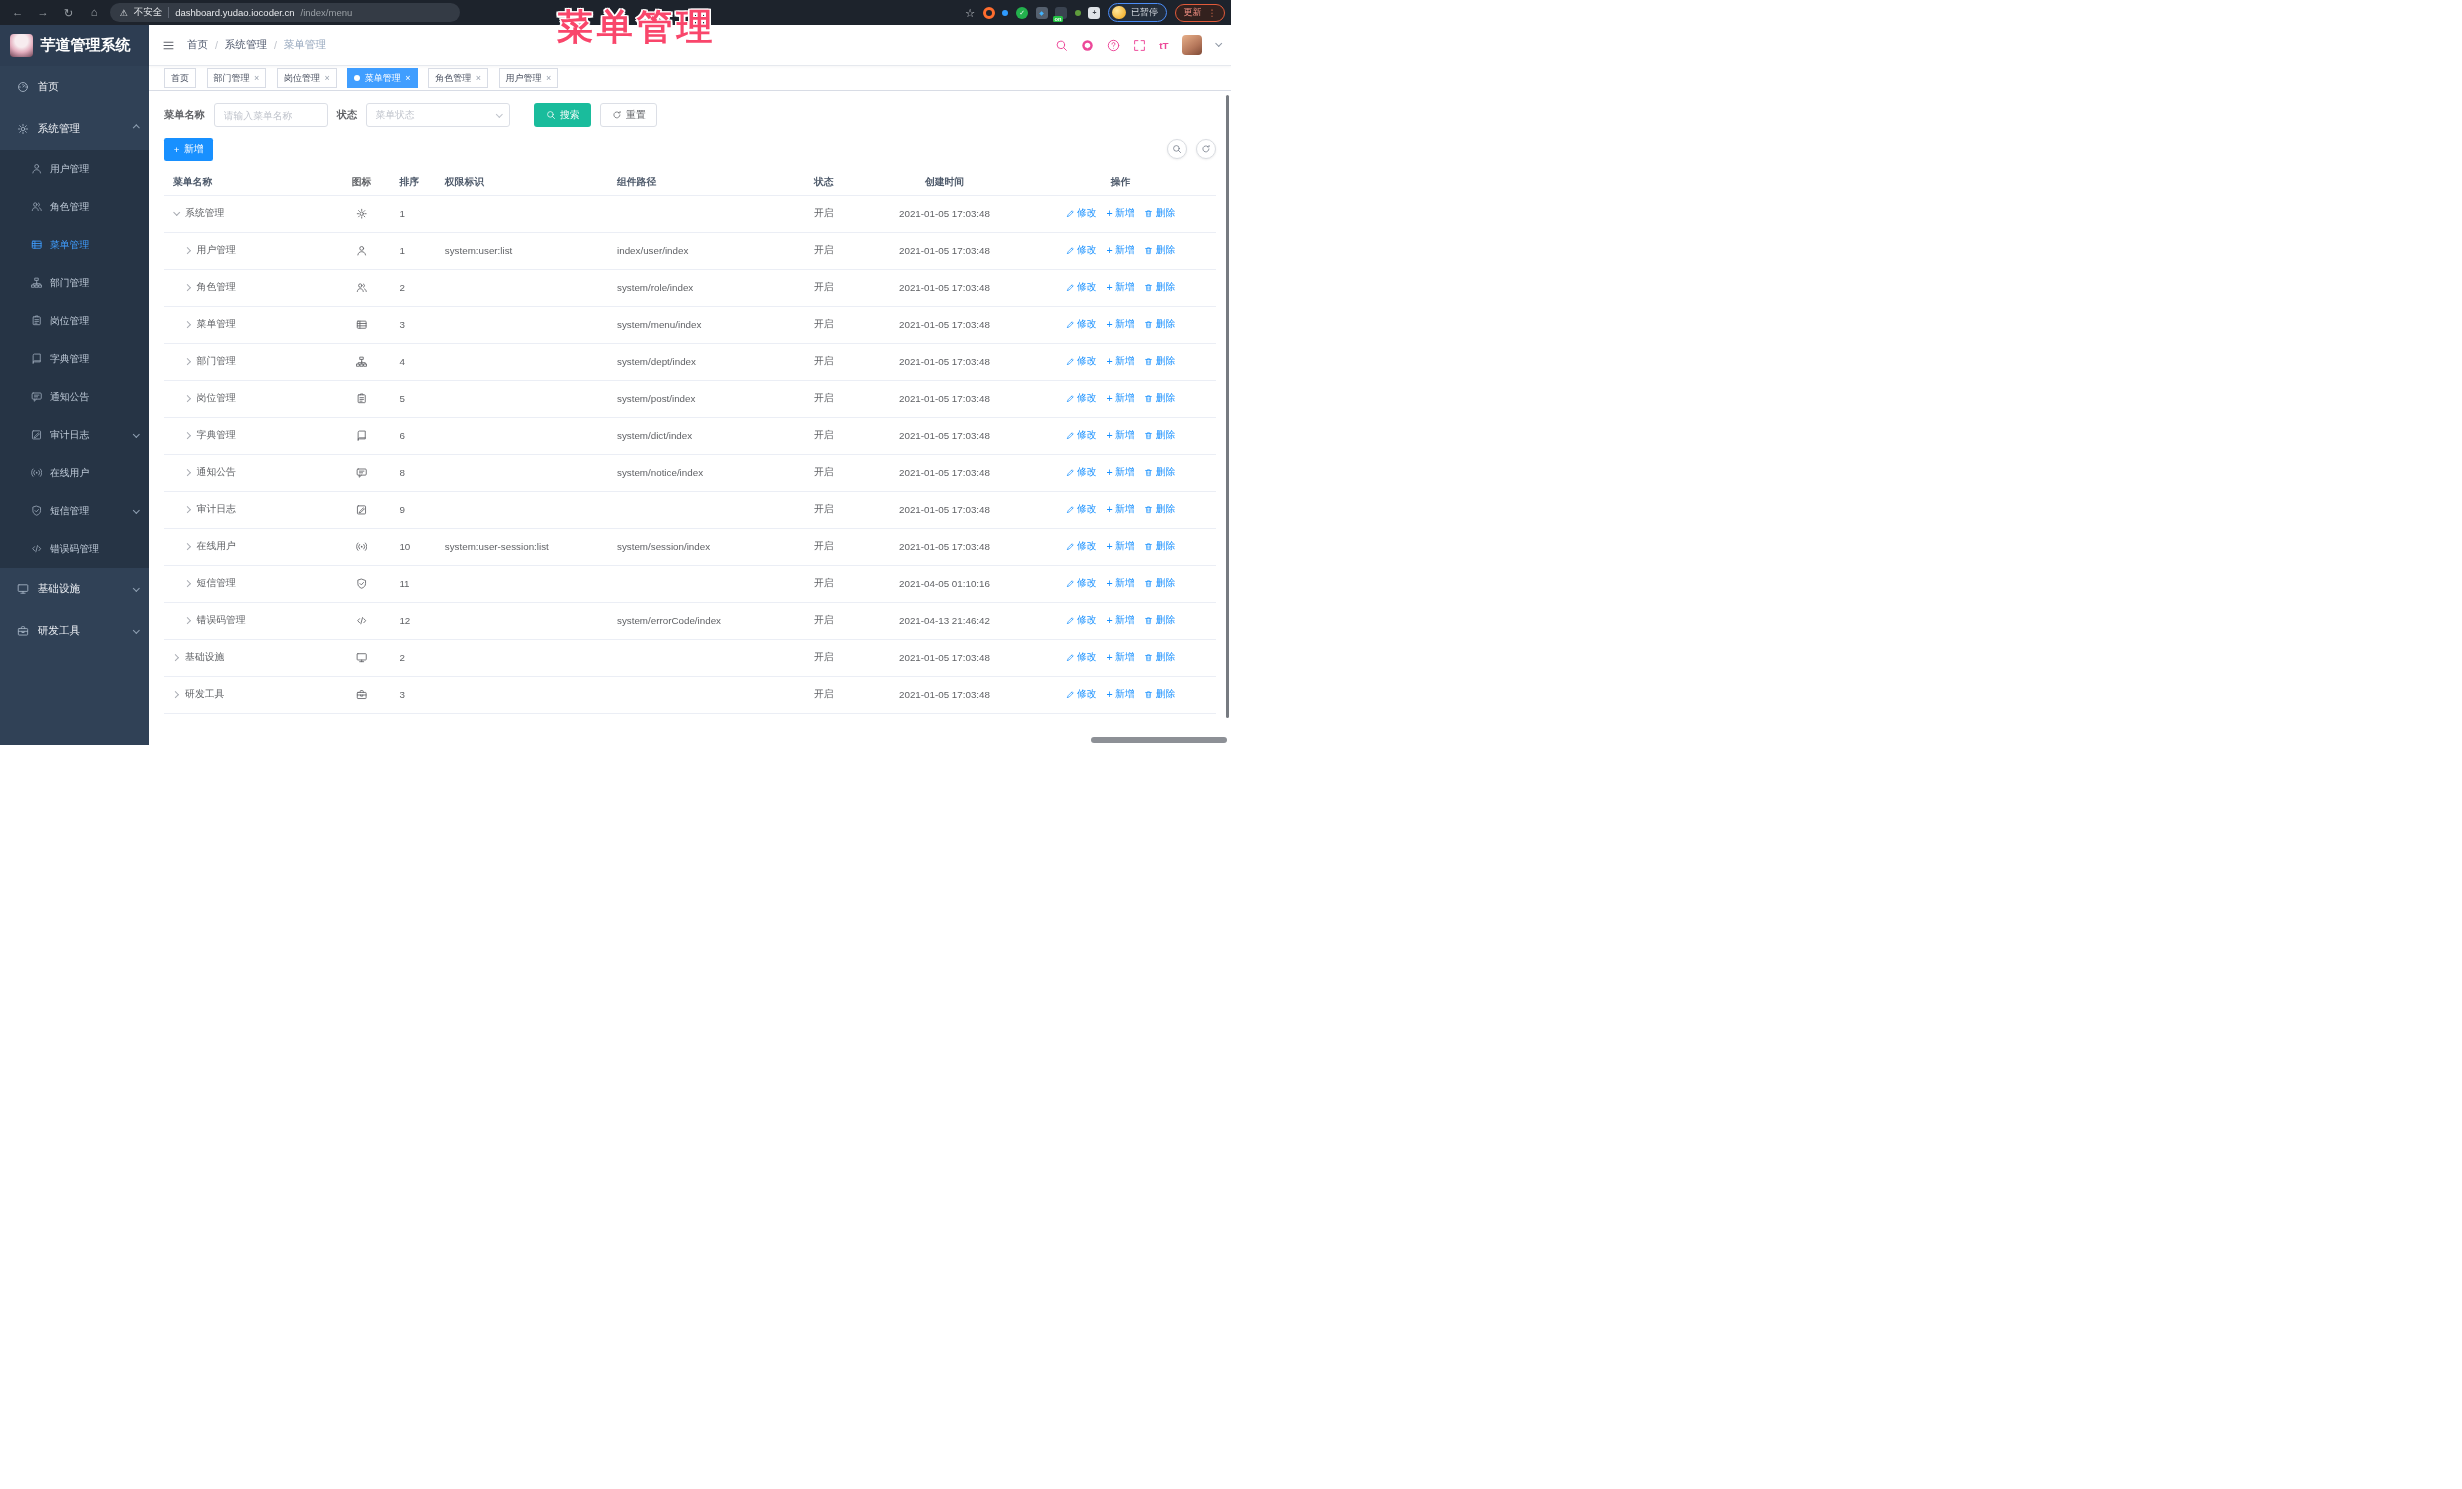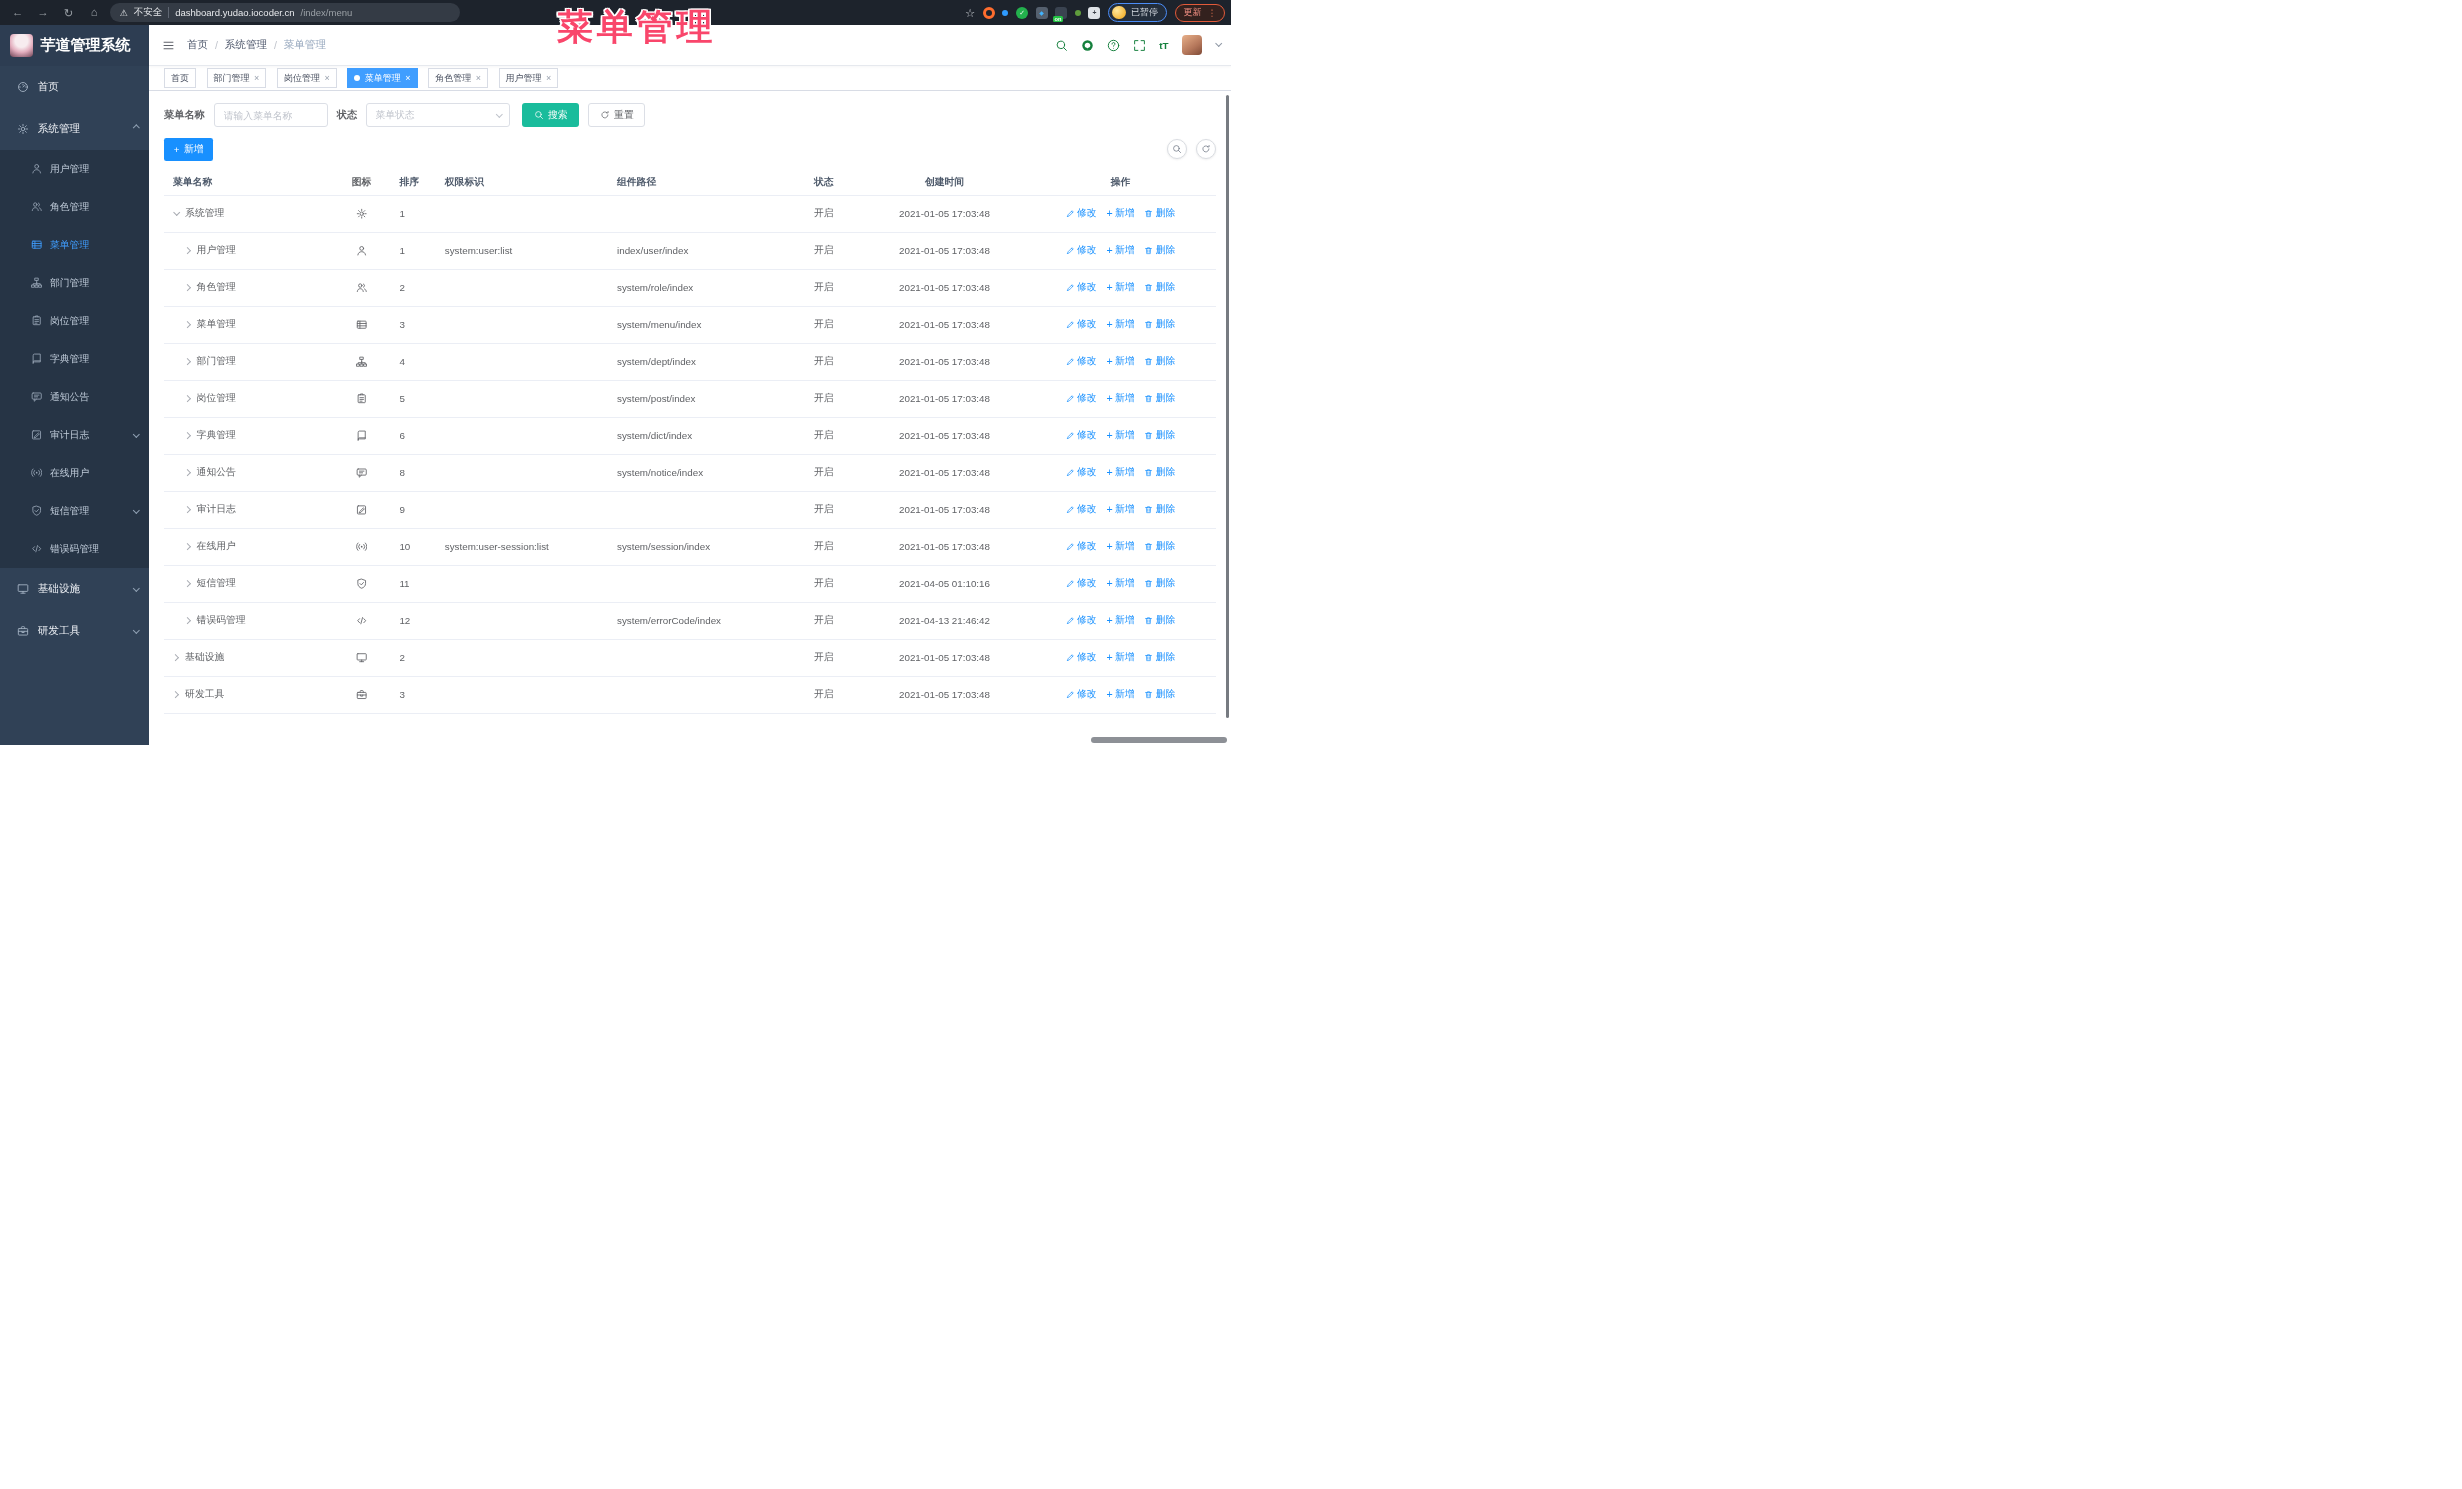--- a/index.html
+++ b/index.html
@@ -51,21 +51,21 @@
   .chv.right{transform:rotate(-45deg)}
   .s-top .chv,.s-item .chv{color:#8fa0b3;width:4.5px;height:4.5px}
 
   .main{flex:1;display:flex;flex-direction:column;background:#fff;min-width:0}
   .hdr{height:41px;border-bottom:0.8px solid #e6e9ee;display:flex;align-items:center;box-shadow:0 0.8px 3px rgba(0,21,41,.05)}
   .burger{margin-left:13px;color:#5a5e66;cursor:pointer;display:flex}
   .burger .ic{width:13px;height:13px}
   .crumbs{margin-left:12px;font-size:10.6px;color:#515a6e;display:flex;gap:6.8px;align-items:center}
   .crumb-sep{color:#c0c4cc}
   .crumb.last{color:#97a8be}
-  .hicons{margin-left:auto;display:flex;align-items:center;gap:13px;padding-right:10.6px;color:#15803d}
+  .hicons{margin-left:auto;display:flex;align-items:center;gap:13px;padding-right:10.6px;color:#ec4899}
   .hicons .ic{width:13px;height:13px;cursor:pointer}
   .fontsize{font-weight:bold;font-size:9.8px;cursor:pointer}
   .havatar{width:20.5px;height:20.5px;border-radius:3.8px;background:linear-gradient(145deg,#e8b08a,#b4765a 60%,#7e4a36);cursor:pointer}
   .hcaret{color:#8f98a5;cursor:pointer}
 
   .tabsbar{height:25px;border-bottom:0.8px solid #d8dce5;display:flex;align-items:center;gap:10.6px;padding-left:15px}
   .tab{height:19.7px;display:flex;align-items:center;gap:4.5px;border:0.8px solid #d8dce5;padding:0 6px;font-size:9px;color:#495060;cursor:pointer;background:#fff;white-space:nowrap}
   .tab .tclose{color:#9aa2af;font-size:9px;line-height:1}
   .tab.active{background:#409eff;border-color:#409eff;color:#fff}
   .tab.active .tclose{color:#fff}
@@ -73,21 +73,21 @@
 
   .content{flex:1;padding:12px 15px 0;position:relative;min-height:0}
   .filter{display:flex;align-items:center;gap:9px;color:#606266}
   .flabel{font-weight:bold;font-size:10.2px}
   .finput{width:114px;height:24px;border:0.8px solid #dcdfe6;border-radius:3px;padding:0 9px;font-size:9.8px;color:#606266;font-family:inherit;outline:none}
   .finput::placeholder{color:#c0c4cc}
   .fselect{width:144px;height:24px;border:0.8px solid #dcdfe6;border-radius:3px;display:flex;align-items:center;justify-content:space-between;padding:0 8.3px;color:#c0c4cc;font-size:9.8px;cursor:pointer}
   .fselect .chv{color:#c0c4cc;width:4.5px;height:4.5px}
   .btn{height:24px;border-radius:3px;display:inline-flex;align-items:center;gap:4.5px;padding:0 10.6px;font-size:9.8px;cursor:pointer;border:0.8px solid transparent}
   .btn .ic{width:9.8px;height:9.8px}
-  .btn-search{background:#1abc9c;color:#fff;margin-left:3px}
+  .btn-search{background:#1abc9c;color:#fff;margin-left:15px}
   .btn-reset{background:#fff;border-color:#dcdfe6;color:#606266}
   .toolbar{margin-top:10.6px;display:flex;align-items:center}
   .btn-add{background:#1890ff;color:#fff;height:23px;padding:0 9.8px;font-size:9.8px;border-radius:2.3px;display:inline-flex;align-items:center;gap:4.5px;cursor:pointer}
   .circles{margin-left:auto;display:flex;gap:8.3px}
   .cbtn{width:20.5px;height:20.5px;border-radius:50%;border:0.8px solid #dadde2;display:flex;align-items:center;justify-content:center;color:#6b7280;background:#fff;box-shadow:0 0.8px 2.3px rgba(0,0,0,.08);cursor:pointer}
   .cbtn .ic{width:9.8px;height:9.8px}
 
   .table{margin-top:9px;font-size:9.8px;color:#606266}
   .thead{display:flex;height:26px;align-items:center;border-bottom:0.8px solid #ebeef5;color:#4e5a6b;font-weight:bold}
   .tr{display:flex;height:37px;align-items:center;border-bottom:0.8px solid #ebeef5;background:#fff}

